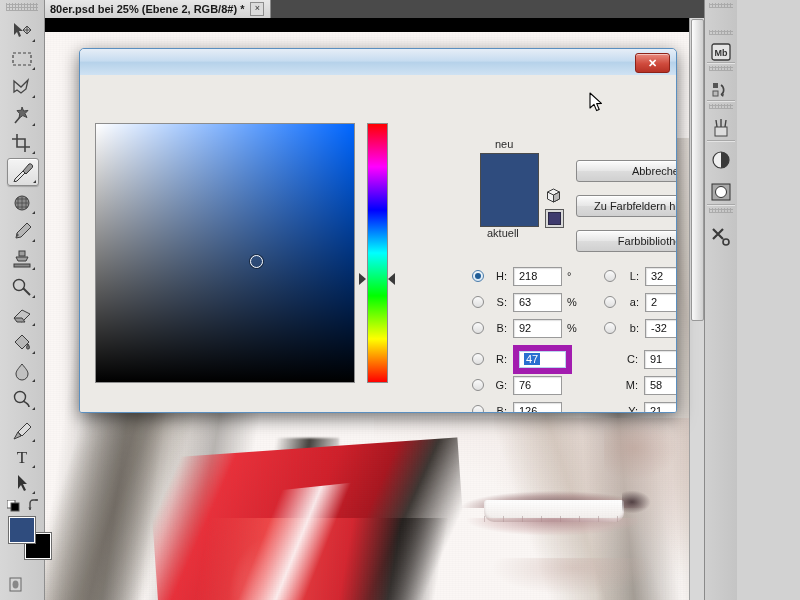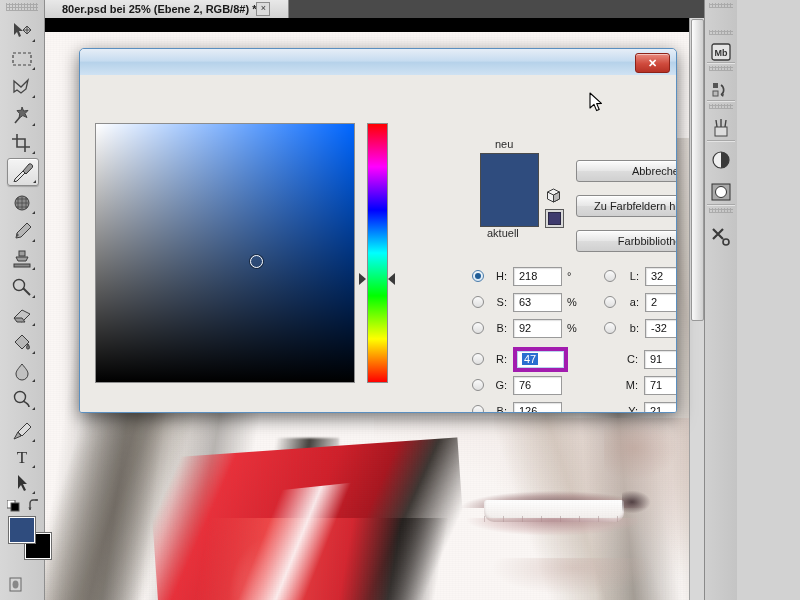--- a/index.html
+++ b/index.html
@@ -10,21 +10,21 @@
     font-size:11px;color:#000;
     -webkit-font-smoothing:antialiased;
   }
   .abs{position:absolute;}
 
   
   #app-bg{left:0;top:0;width:800px;height:600px;background:#2b2b2b;}
 
   
   #tabbar{left:0;top:0;width:800px;height:18px;background:#4a4a4a;}
-  #doc-tab{left:44px;top:0;height:18px;padding:0 18px;display:flex;align-items:center;
+  #doc-tab{left:44px;top:0;height:18px;padding:0 6px;display:flex;align-items:center;gap:6px;
     background:linear-gradient(#e8e8e8,#d2d2d2);border-right:1px solid #8a8a8a;
     font-size:11px;font-weight:bold;color:#1a1a1a;}
   #doc-tab .closex{display:inline-block;width:12px;height:12px;line-height:11px;text-align:center;
     border:1px solid #8d8d8d;background:#dcdcdc;font-size:9px;font-weight:normal;color:#333;}
 
   
   #canvas-area{left:44px;top:18px;width:660px;height:582px;background:#1e1e1e;overflow:hidden;}
   #photo{left:0;top:0;width:660px;height:582px;background:#fbf7f5;overflow:hidden;}
   .ph{position:absolute;}
   
@@ -177,21 +177,21 @@
   .fld-row{position:absolute;height:22px;display:flex;align-items:center;}
   .radio{width:12px;height:12px;border-radius:50%;border:1px solid #8d8d8d;
     background:linear-gradient(#fafafa,#e0e0e0);box-sizing:border-box;position:relative;cursor:pointer;}
   .radio.on{border-color:#4a7cab;background:linear-gradient(#f2f8fc,#d7e7f4);}
   .radio.on::after{content:"";position:absolute;left:2px;top:2px;width:6px;height:6px;border-radius:50%;
     background:#1f5c96;}
   .fld-lbl{width:18px;text-align:right;font-size:11px;color:#1a1a1a;margin-left:5px;}
   .fld-in{width:42px;height:17px;background:#fff;border:1px solid #9a9a9a;
     box-shadow:inset 1px 1px 1px rgba(0,0,0,.12);
     display:flex;align-items:center;padding-left:5px;font-size:11px;color:#111;margin-left:6px;}
-  .fld-in.focused{border:4px solid #a21caf;box-shadow:inset 0 0 0 1px #b9d4ee;}
+  .fld-in.focused{border:6px solid #a21caf;box-shadow:inset 0 0 0 1px #b9d4ee;}
   .fld-in.focused span{background:#2a6fd0;color:#fff;padding:0 2px;}
   .unit{margin-left:5px;font-size:11px;color:#1a1a1a;}
 
   
   #cursor{left:589px;top:92px;width:15px;height:21px;pointer-events:none;}
 </style>
 </head>
 <body>
 
 <div class="abs" id="app-bg"></div>
@@ -546,21 +546,21 @@
   <div class="fld-row" style="left:524px;top:299px">
     <span class="fld-lbl" style="width:29px"><span>C</span>:</span>
     <span class="fld-in">
         <span>91</span>
       </span>
 
   </div>
   <div class="fld-row" style="left:524px;top:325px">
     <span class="fld-lbl" style="width:29px"><span>M</span>:</span>
     <span class="fld-in">
-        <span>71</span>
+        <span>58</span>
       </span>
 
   </div>
   <div class="fld-row" style="left:524px;top:351px">
     <span class="fld-lbl" style="width:29px"><span>Y</span>:</span>
     <span class="fld-in">
         <span>21</span>
       </span>
 
   </div>

